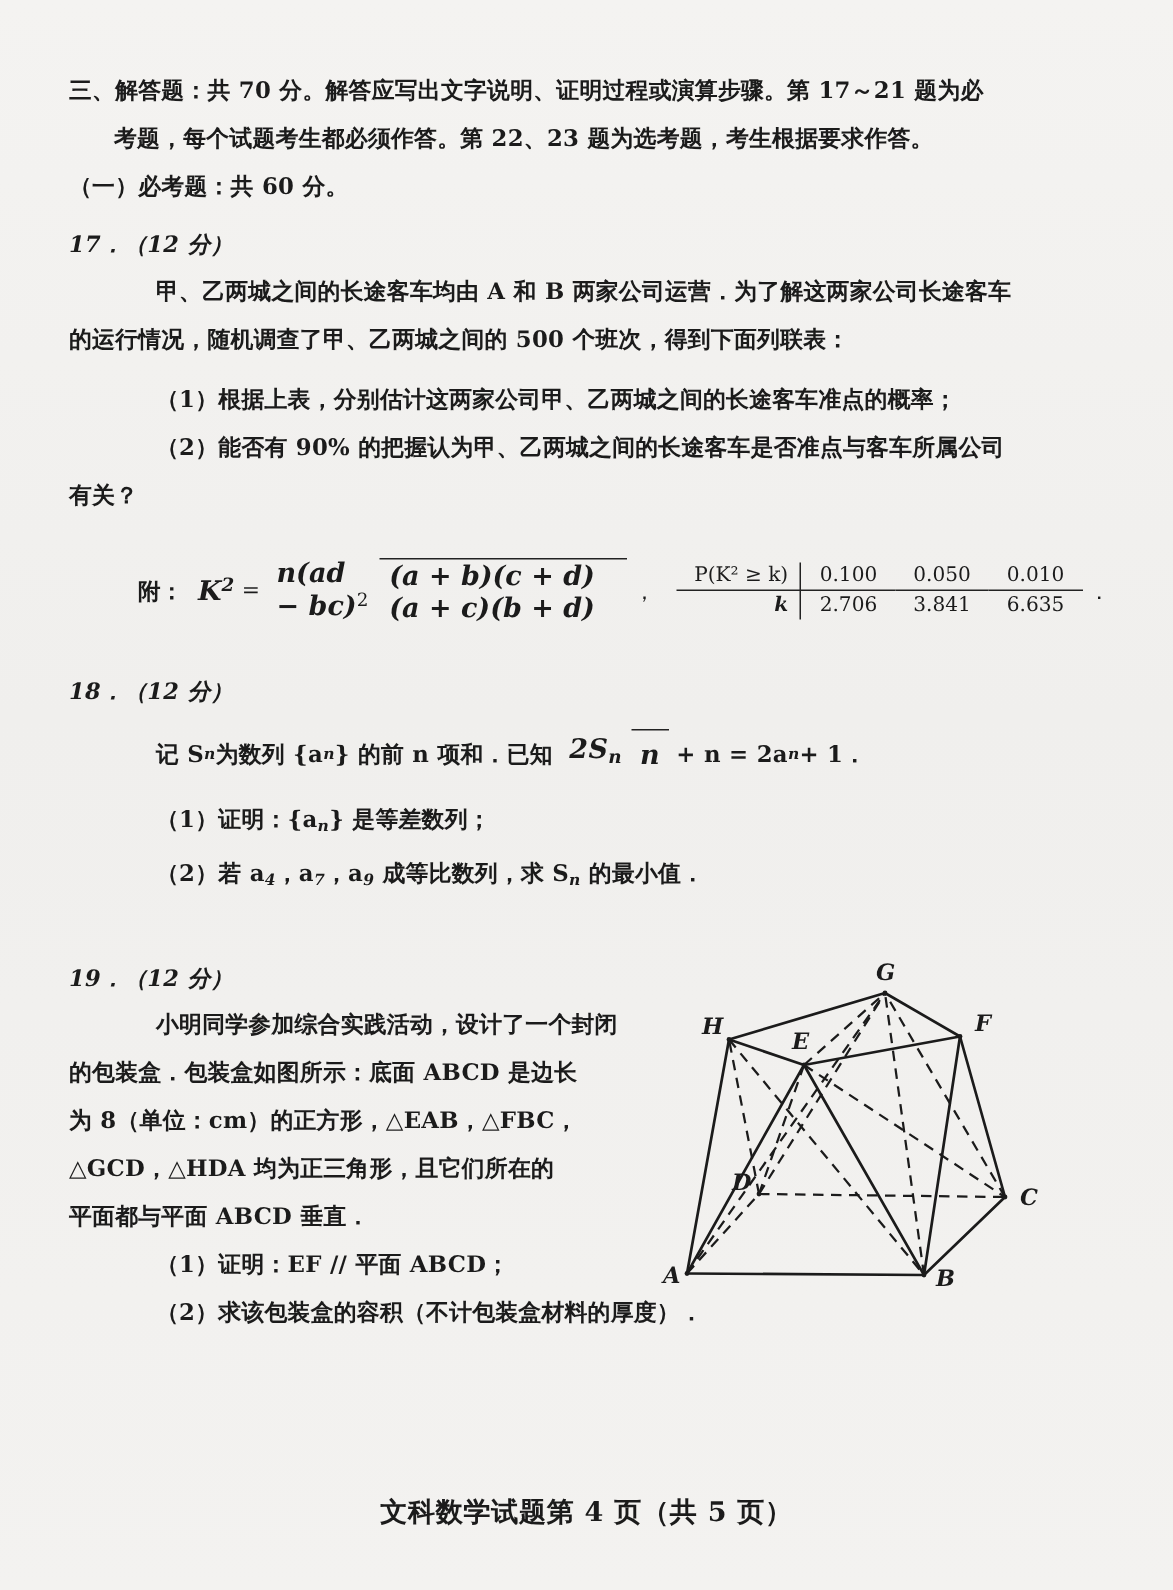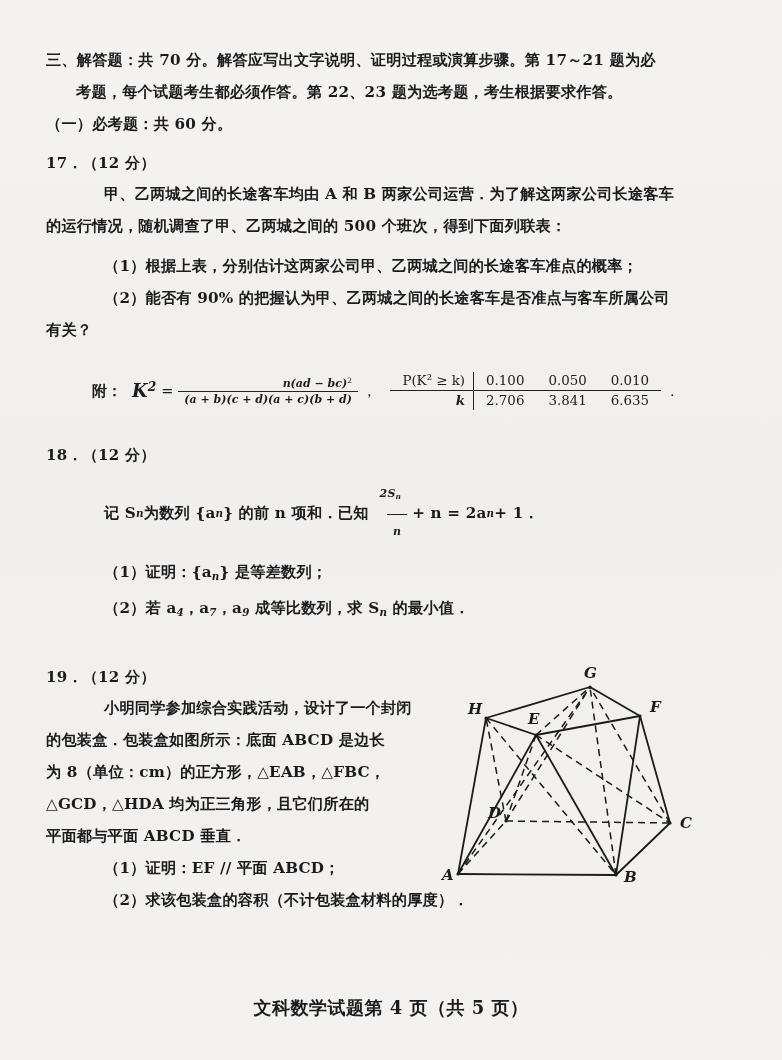--- a/index.html
+++ b/index.html
@@ -36,20 +36,21 @@
     font-weight: 600;
   }
   .ln.indent1 { padding-left: 30px; }
   .ln.indent2 { padding-left: 58px; }
 
   .qhead {
     font-size: 15px;
     line-height: 30px;
     font-weight: 600;
     letter-spacing: 0.3px;
+    font-style: italic;
   }
 
   
   i.m, .mi {
     font-family: "DejaVu Serif", "Liberation Serif", serif;
     font-style: italic;
     font-weight: 600;
   }
   .sub {
     font-size: 0.68em;
@@ -90,24 +91,24 @@
     align-items: center;
     margin-top: 26px;
     padding-left: 46px;
     font-size: 14.5px;
   }
   .fu-label { font-weight: 600; font-size: 15px; margin-right: 10px; }
   .ksq { font-style: italic; font-weight: 600; font-size: 18px; }
   .eq { margin: 0 5px; }
   .frac {
     display: inline-flex;
-    flex-direction: column;
-    align-items: flex-end;
+    flex-direction: row;
+    align-items: center;
     vertical-align: middle;
-    font-size: 11px;
+    font-size: 18px;
   }
   .frac .num { padding: 0 6px 1px; }
   .frac .den { padding: 1px 6px 0; border-top: 1.2px solid #222; }
   .comma { margin: 0 6px 0 4px; }
 
   
   .ptable {
     display: inline-block;
     margin-left: 8px;
     font-size: 13.4px;

